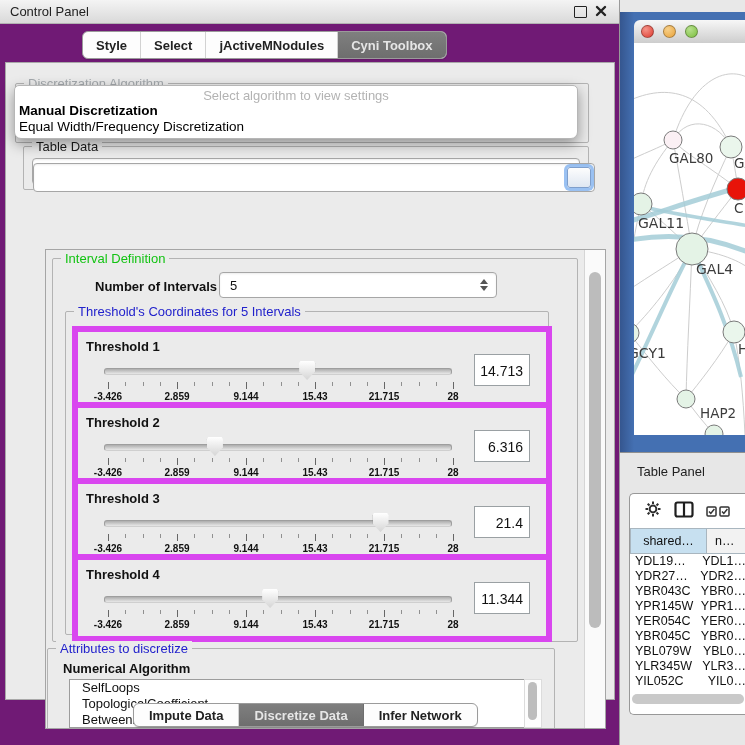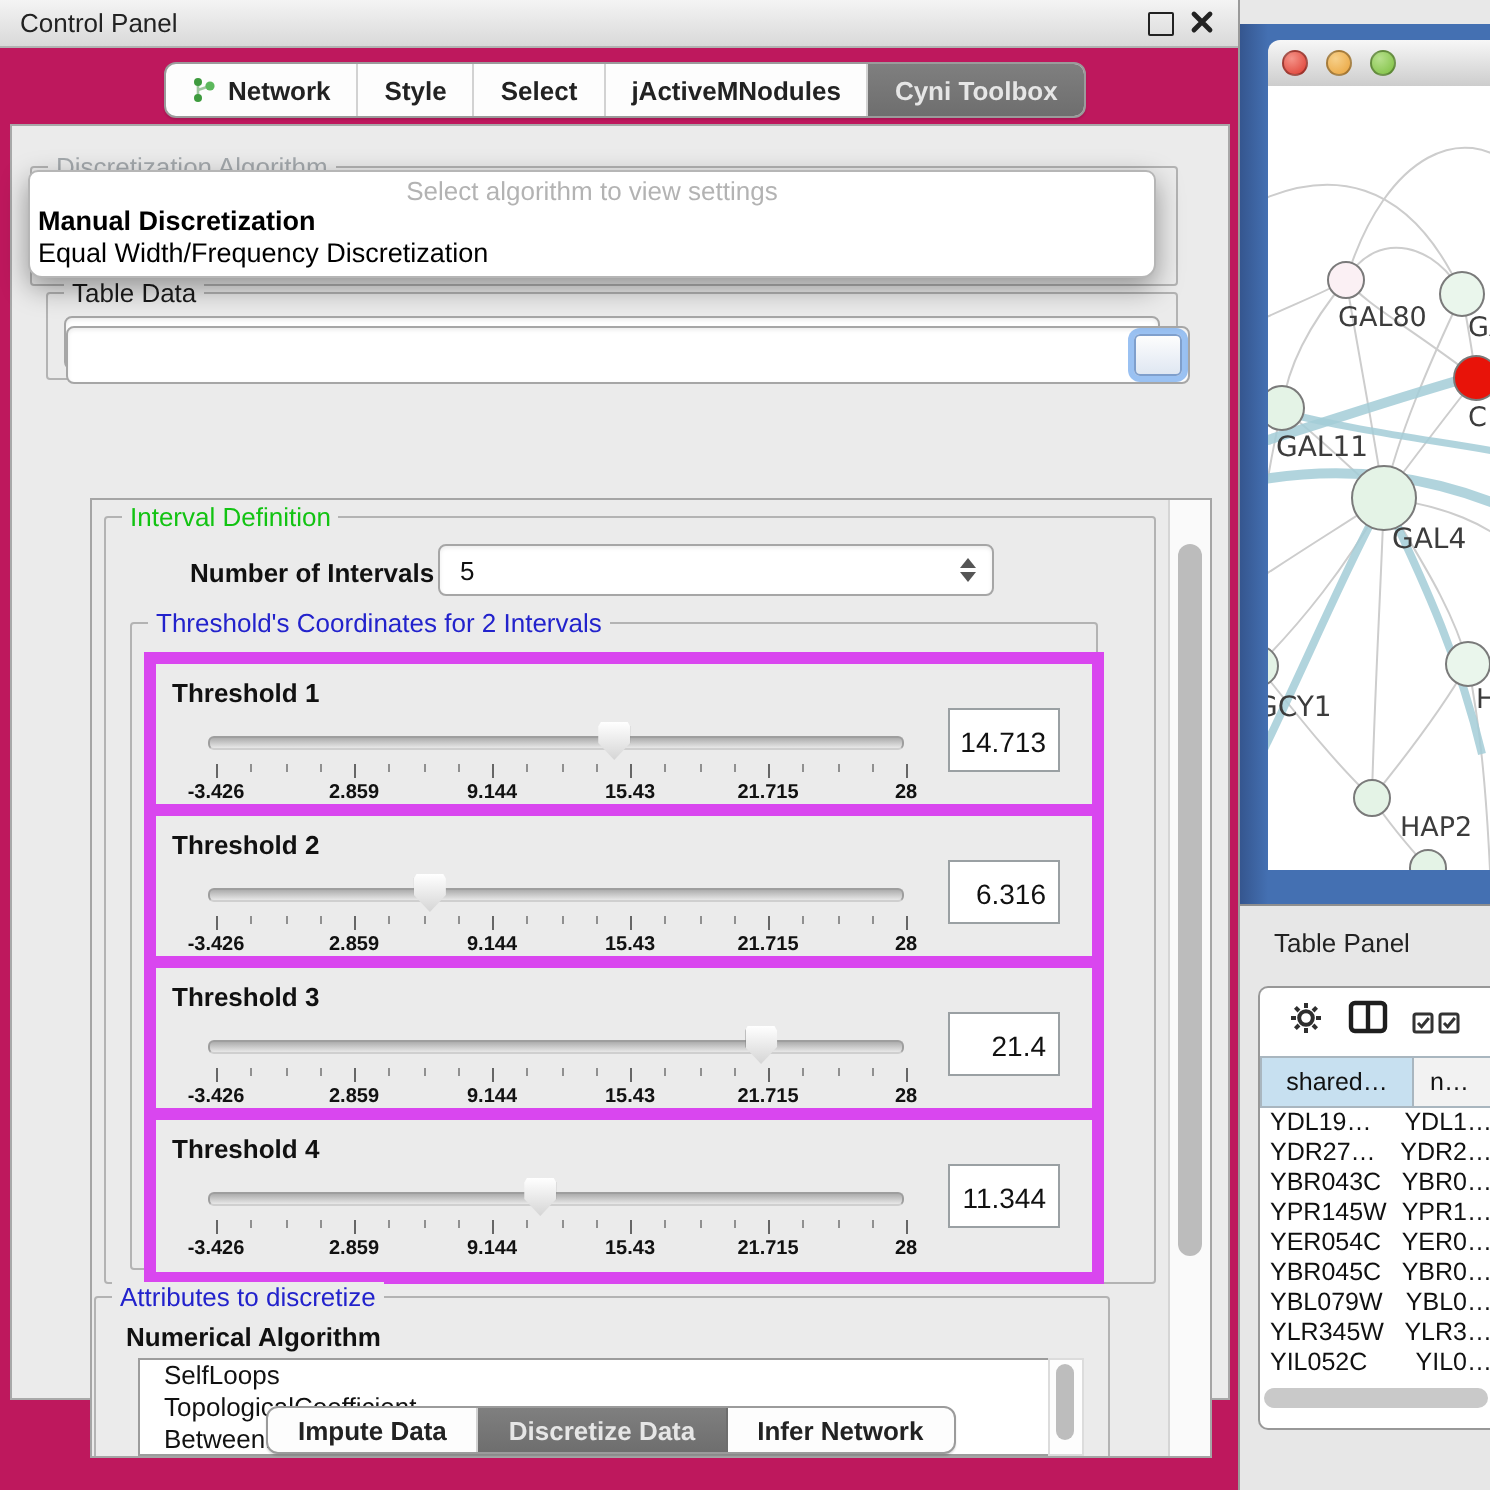--- a/index.html
+++ b/index.html
@@ -2,21 +2,21 @@
 <html><head>
 <meta charset="utf-8">
 <style>
   html,body{margin:0;padding:0;}
   body{width:745px;height:745px;overflow:hidden;background:#e8e8e8;
        font-family:"Liberation Sans","DejaVu Sans",sans-serif;color:#111;
        -webkit-font-smoothing:antialiased;position:relative;}
   .abs{position:absolute;}
 
   
-  #control-panel{left:0;top:0;width:619px;height:745px;background:#be185d;border-right:1px solid #9a9a9a;}
+  #control-panel{left:0;top:0;width:619px;height:745px;background:#701a75;border-right:1px solid #9a9a9a;}
   #cp-titlebar{left:0;top:0;width:100%;height:23px;
       background:linear-gradient(#f4f4f4,#d9d9d9);border-bottom:1px solid #b2b2b2;}
   #cp-title{left:10px;top:4px;font-size:13px;color:#222;}
   #cp-float{right:32px;top:6px;width:11px;height:10px;border:1.5px solid #222;border-radius:1px;}
   #cp-close{right:12px;top:5px;width:12px;height:12px;}
   #cp-close svg{display:block;}
 
   
   .tabbar{background:#fdfdfd;border:1px solid #9b9b9b;border-radius:6px;display:flex;overflow:hidden;
           box-shadow:0 1px 1px rgba(0,0,0,.12);}
@@ -124,29 +124,20 @@
     <div id="cp-float" class="abs"></div>
     <div id="cp-close" class="abs">
       <svg width="12" height="12">
           <path d="M2,2 L10,10 M10,2 L2,10" stroke="#222" stroke-width="2.4" stroke-linecap="round"></path>
         </svg>
     </div>
   </div>
 
   <div id="top-tabbar" class="abs tabbar">
       <div class="tab">
-        <svg width="12" height="14">
-          <path d="M3,3 V11 M3,7 L9,5" stroke="#9ec79e" stroke-width="1.3" fill="none"></path>
-          <circle cx="3" cy="3" r="2" fill="#3e9b3e"></circle>
-          <circle cx="3" cy="11" r="2" fill="#3e9b3e"></circle>
-          <circle cx="9" cy="5" r="2.3" fill="#5cb85c"></circle>
-        </svg>
-        <span>Network</span>
-      </div>
-      <div class="tab">
         <span>Style</span>
       </div>
       <div class="tab">
         <span>Select</span>
       </div>
       <div class="tab">
         <span>jActiveMNodules</span>
       </div>
       <div class="tab selected">
         <span>Cyni Toolbox</span>
@@ -179,21 +170,21 @@
         <span class="grouptitle t-green">Interval Definition</span>
         <div id="noi-label" class="abs">Number of Intervals</div>
         <div id="noi-combo" class="abs combo">
           <span class="val">5</span>
           <span class="stepper">
               <span class="tri-up"></span>
               <span class="tri-dn"></span>
             </span>
         </div>
         <div id="thresh-group" class="abs groupbox">
-          <span class="grouptitle t-blue">Threshold's Coordinates for 2 Intervals</span>
+          <span class="grouptitle t-blue">Threshold's Coordinates for 5 Intervals</span>
 
         <div class="threshold-box" style="top: 14px;">
               <div class="th-label">Threshold 1</div>
               <div class="slider-wrap">
                 <div class="track"></div>
                 <span class="tick major" style="left: 6px;"></span>
                 <span class="tick minor" style="left: 23.25px;"></span>
                 <span class="tick minor" style="left: 40.5px;"></span>
                 <span class="tick minor" style="left: 57.75px;"></span>
                 <span class="tick major" style="left: 75px;"></span>

